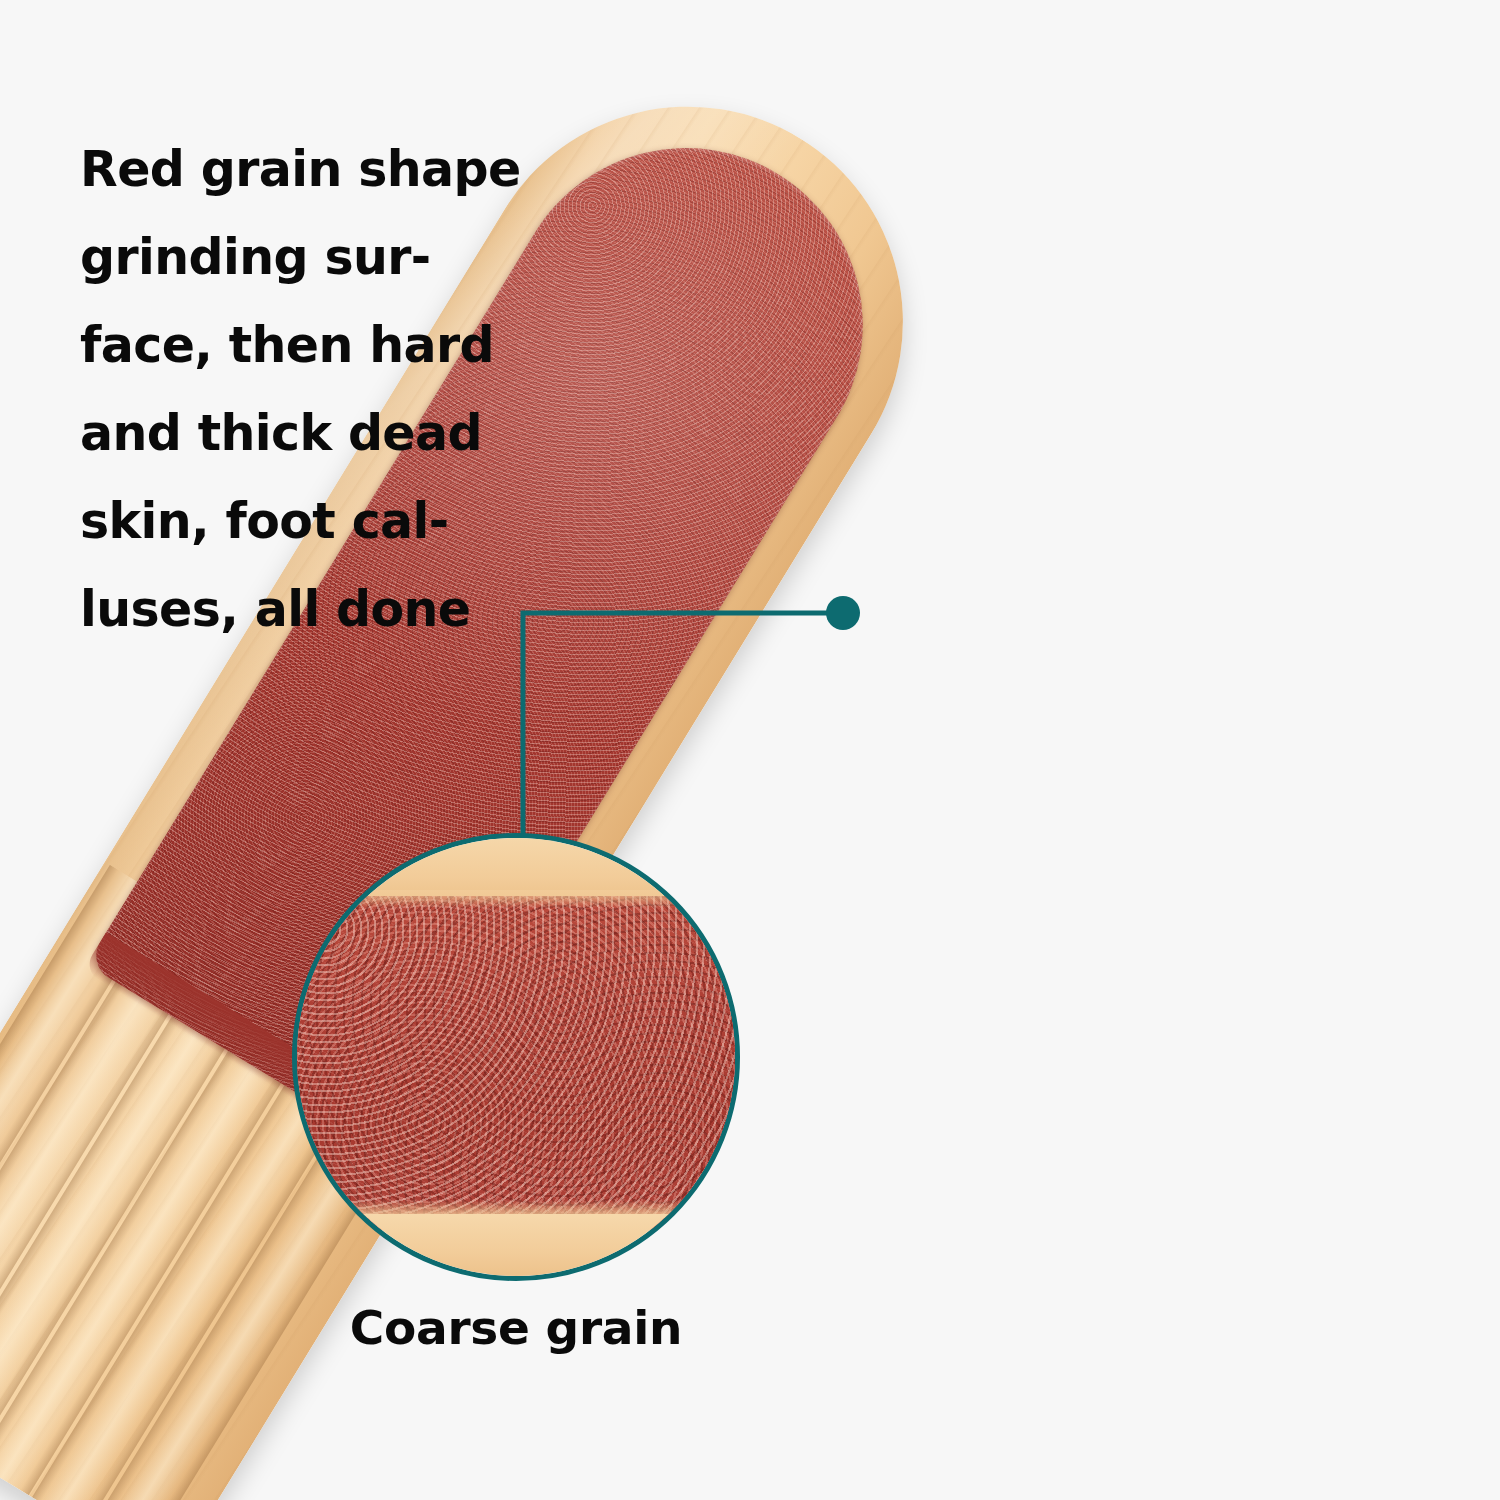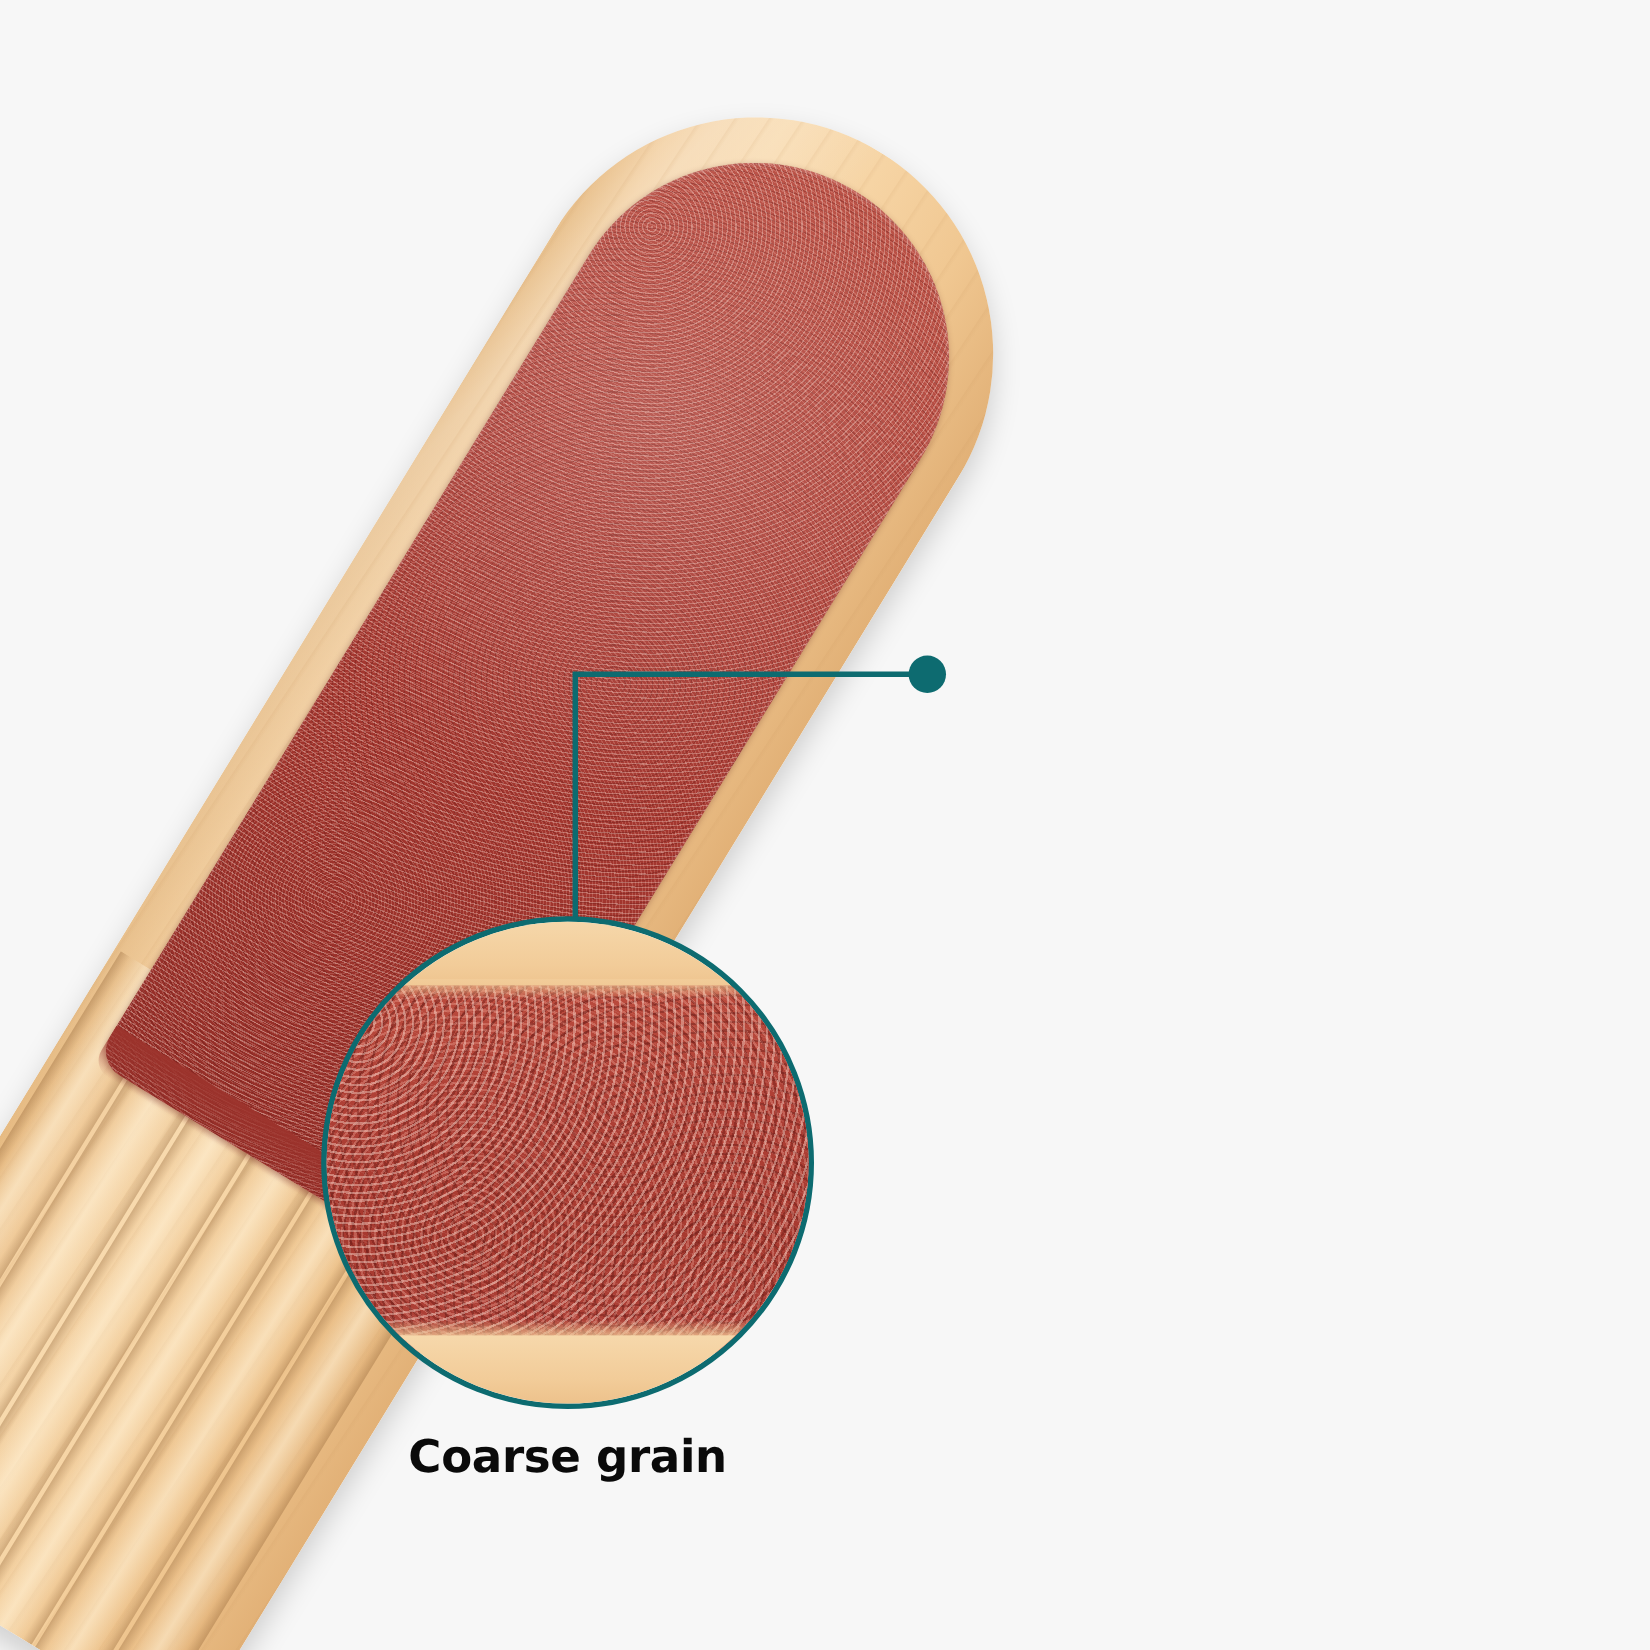--- a/index.html
+++ b/index.html
@@ -203,21 +203,21 @@
     background: linear-gradient(0deg, rgba(242,204,153,0.95) 0%, rgba(178,66,55,0) 100%);
   }
 
   
   #mag-caption {
     position: absolute;
     left: 292px;
     top: 1300px;
     width: 448px;
     text-align: center;
-    font-size: 41px;
+    font-size: 47px;
     font-weight: 700;
     letter-spacing: -0.3px;
     color: #0a0a0a;
   }
 </style>
 </head>
 <body>
 
 <div id="stage">
 
@@ -234,20 +234,26 @@
         <div class="flute" style="left:204px"></div>
         <div class="flute" style="left:270px"></div>
         <div class="flute" style="left:336px"></div>
       </div>
 
       <div class="pad"></div>
       <div class="pad-bottom-bevel"></div>
     </div>
   </div>
 
+  <div id="caption">Red grain shape
+grinding sur-
+face, then hard
+and thick dead
+skin, foot cal-
+luses, all done</div>
 
   <svg id="leader" viewBox="0 0 1500 1500">
     <polyline points="843,613 523,613 523,838" fill="none" stroke="#0d6b70" stroke-width="5" stroke-linecap="square" stroke-linejoin="miter"></polyline>
     <circle cx="843" cy="613" r="17" fill="#0d6b70"></circle>
   </svg>
 
   <div id="magnifier">
     <div class="mag-wood-top"></div>
     <div class="mag-grain"></div>
     <div class="mag-grain-fade-top"></div>

